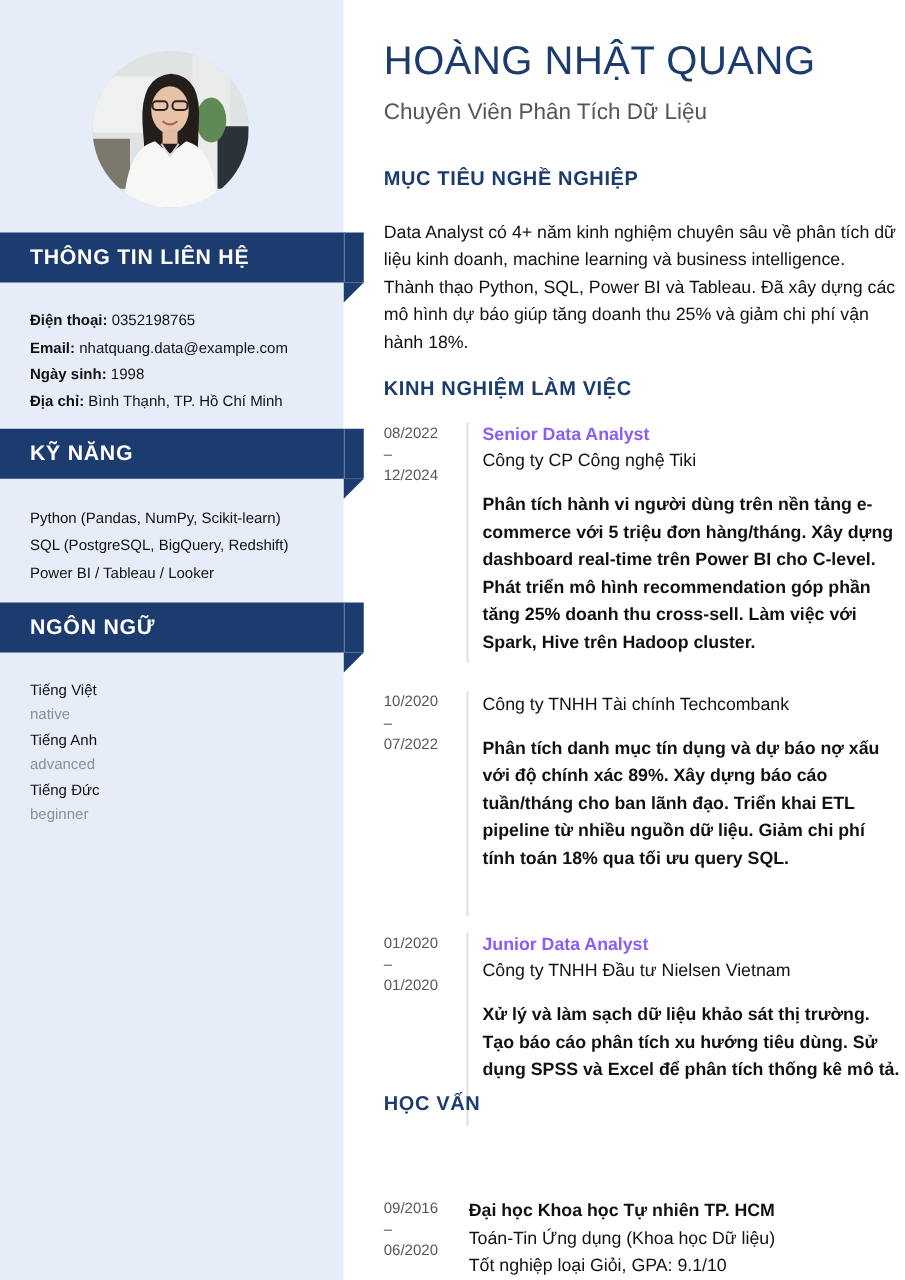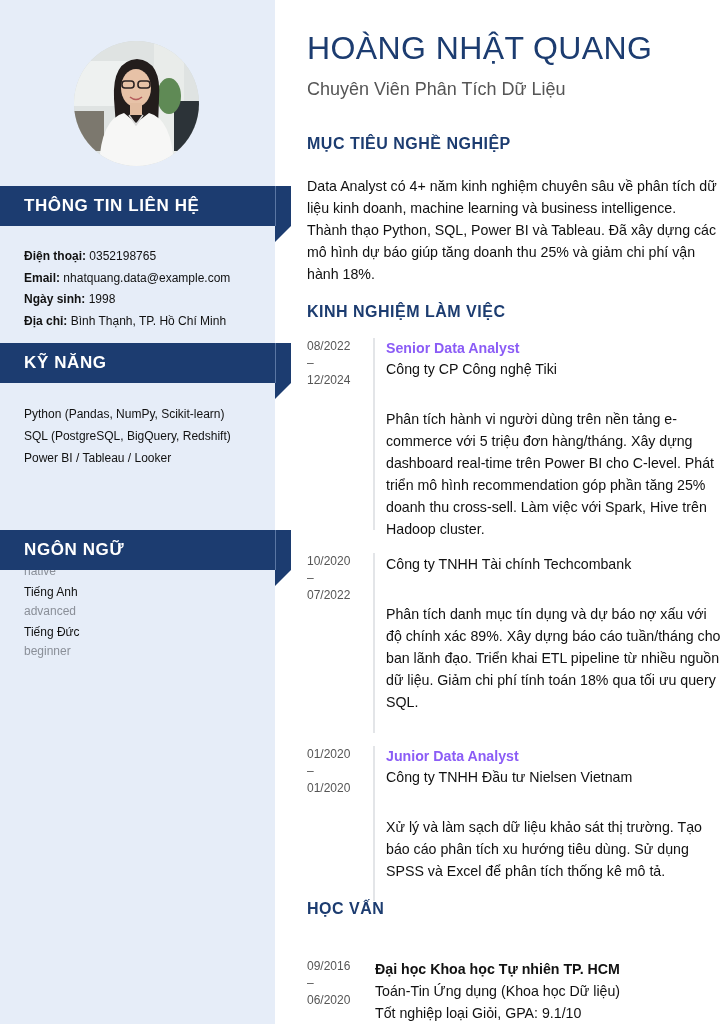--- a/index.html
+++ b/index.html
@@ -35,21 +35,21 @@
 
   .objective { position: absolute; left: 32px; top: 175px; width: 410px; font-size: 14.2px; line-height: 22px; color: #111; }
 
   .job { position: absolute; left: 32px; width: 410px; }
   .job .dates { position: absolute; left: 0; top: 0; width: 60px; font-size: 12px; color: #555; line-height: 17px; }
   .job .dates div { height: 17px; }
   .job .vline { position: absolute; left: 66px; top: 0; width: 2px; background: #e3e5e8; }
   .job .content { position: absolute; left: 79px; top: 0; width: 335px; }
   .job .role { font-size: 14.2px; font-weight: bold; line-height: 20px; color: #8b5cf6; }
   .job .company { font-size: 14.2px; line-height: 22px; color: #111; }
-  .job .desc { margin-top: 28px; font-size: 14.2px; line-height: 22px; color: #111; }
+  .job .desc { margin-top: 13px; font-size: 14.2px; line-height: 22px; color: #111; font-weight: bold; }
 
   .edu { position: absolute; left: 32px; top: 958px; width: 410px; }
   .edu .dates { position: absolute; left: 0; top: 0; width: 60px; font-size: 12px; color: #555; line-height: 17px; }
   .edu .dates div { height: 17px; }
   .edu .content { position: absolute; left: 68px; top: 0; width: 345px; }
   .edu .school { font-size: 14.2px; font-weight: bold; line-height: 22px; color: #111; }
   .edu .line { font-size: 14.2px; line-height: 22px; color: #111; }
 </style>
 </head>
 <body>
@@ -102,21 +102,21 @@
     <span class="title">KỸ NĂNG</span>
     <div class="edge"></div>
     <div class="fold"></div>
   </div>
   <div class="skills" style="top:403px;">
     <div class="row">Python (Pandas, NumPy, Scikit-learn)</div>
     <div class="row">SQL (PostgreSQL, BigQuery, Redshift)</div>
     <div class="row">Power BI / Tableau / Looker</div>
   </div>
 
-  <div class="banner" style="top:482px;margin-top:48px;">
+  <div class="banner" style="top:482px;">
     <span class="title">NGÔN NGỮ</span>
     <div class="edge"></div>
     <div class="fold"></div>
   </div>
   <div class="langs" style="top:542px;">
     <div class="name">Tiếng Việt</div>
     <div class="lvl">native</div>
     <div class="name">Tiếng Anh</div>
     <div class="lvl">advanced</div>
     <div class="name">Tiếng Đức</div>
@@ -167,21 +167,21 @@
       <div>01/2020</div>
     </div>
     <div class="vline" style="height:155px;"></div>
     <div class="content">
       <div class="role">Junior Data Analyst</div>
       <div class="company">Công ty TNHH Đầu tư Nielsen Vietnam</div>
       <div class="desc">Xử lý và làm sạch dữ liệu khảo sát thị trường. Tạo báo cáo phân tích xu hướng tiêu dùng. Sử dụng SPSS và Excel để phân tích thống kê mô tả.</div>
     </div>
   </div>
 
-  <div class="sec-head" style="top:900px;">HỌC VẤN</div>
+  <div class="sec-head" style="top:875px;">HỌC VẤN</div>
 
   <div class="edu">
     <div class="dates">
       <div>09/2016</div>
       <div>–</div>
       <div>06/2020</div>
     </div>
     <div class="content">
       <div class="school">Đại học Khoa học Tự nhiên TP. HCM</div>
       <div class="line">Toán-Tin Ứng dụng (Khoa học Dữ liệu)</div>

